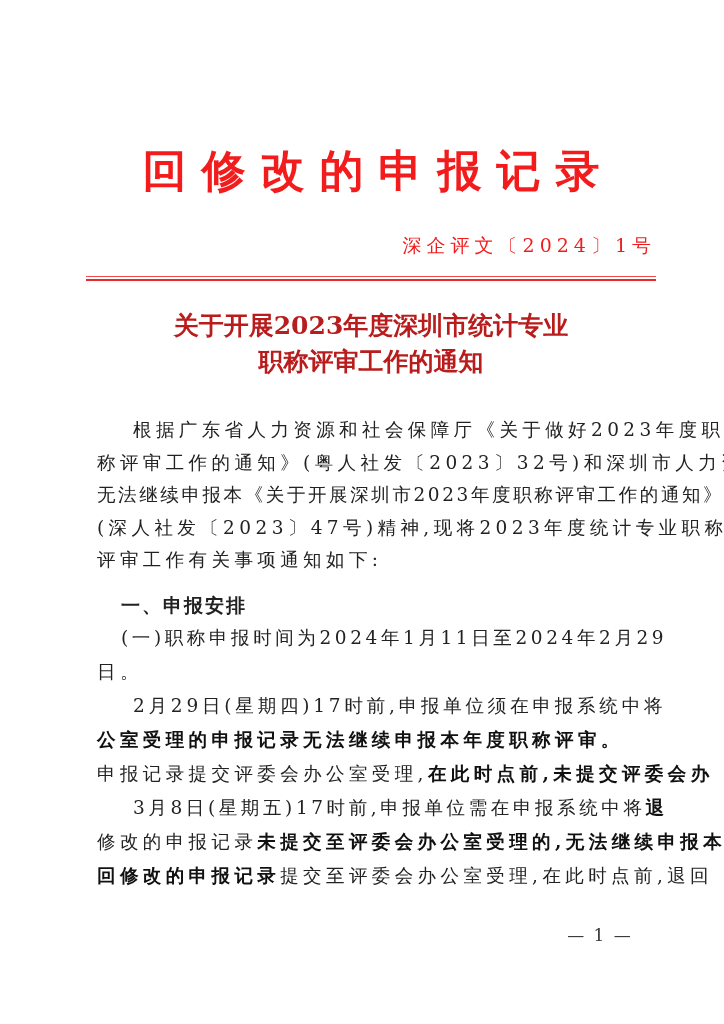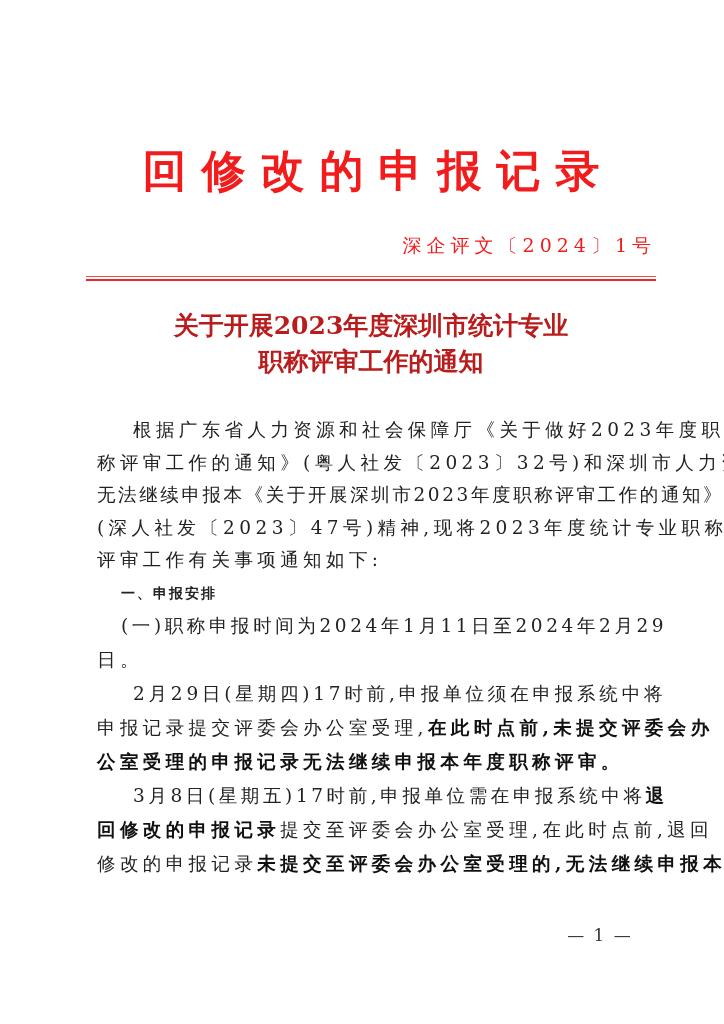--- a/index.html
+++ b/index.html
@@ -18,21 +18,21 @@
   .red-rule.second { top: 279px; border-top: 2px solid #e8282d; }
 
   .doc-title { position: absolute; left: 86px; width: 570px; top: 308px;
                text-align: center; font-size: 25px; font-weight: bold; line-height: 36px; color: #b91c1c; }
 
   .body { position: absolute; left: 97px; width: 540px; top: 414px; font-size: 18.5px; color: #222; }
   .line { height: 32.5px; line-height: 32.5px; white-space: nowrap; letter-spacing: 4.4px; }
   .line.indent { padding-left: 36px; }
   .line.tall { height: 34px; line-height: 34px; }
   .bold { font-weight: bold; color: #111; }
-  .heading { font-family: "DejaVu Sans", sans-serif; font-weight: bold; font-size: 14px; letter-spacing: 2px; }
+  .heading { font-family: "DejaVu Sans", sans-serif; font-weight: bold; font-size: 19px; letter-spacing: 2px; margin-top: 12px; }
 
   .page-number { position: absolute; left: 560px; top: 925px; width: 80px; text-align: center;
                  font-size: 17px; color: #333; letter-spacing: 2px; }
 </style>
 </head>
 <body>
 
 <div class="page">
 
   <div class="org-header">回修改的申报记录</div>
@@ -48,21 +48,21 @@
   <div class="body">
     <div class="line indent">根据广东省人力资源和社会保障厅《关于做好2023年度职</div>
     <div class="line">称评审工作的通知》(粤人社发〔2023〕32号)和深圳市人力资</div>
     <div class="line" style="letter-spacing:2.6px">无法继续申报本《关于开展深圳市2023年度职称评审工作的通知》</div>
     <div class="line">(深人社发〔2023〕47号)精神,现将2023年度统计专业职称</div>
     <div class="line">评审工作有关事项通知如下:</div>
     <div class="line indent heading" style="padding-left:24px">一、申报安排</div>
     <div class="line indent tall" style="padding-left:24px;letter-spacing:3.6px">(一)职称申报时间为2024年1月11日至2024年2月29</div>
     <div class="line tall">日。</div>
     <div class="line indent tall" style="letter-spacing:3.8px">2月29日(星期四)17时前,申报单位须在申报系统中将</div>
+    <div class="line tall bold">公室受理的申报记录无法继续申报本年度职称评审。</div>
     <div class="line tall"><span>申报记录提交评委会办公室受理,</span><span class="bold">在此时点前,未提交评委会办</span></div>
-    <div class="line tall bold">公室受理的申报记录无法继续申报本年度职称评审。</div>
     <div class="line indent tall" style="letter-spacing:3.6px"><span>3月8日(星期五)17时前,申报单位需在申报系统中将</span><span class="bold">退</span></div>
+    <div class="line tall"><span>修改的申报记录</span><span class="bold">未提交至评委会办公室受理的,无法继续申报本</span></div>
     <div class="line tall"><span class="bold">回修改的申报记录</span><span>提交至评委会办公室受理,在此时点前,退回</span></div>
-    <div class="line tall"><span>修改的申报记录</span><span class="bold">未提交至评委会办公室受理的,无法继续申报本</span></div>
   </div>
 
   <div class="page-number">— 1 —</div>
 </div>
 
 </body></html>

